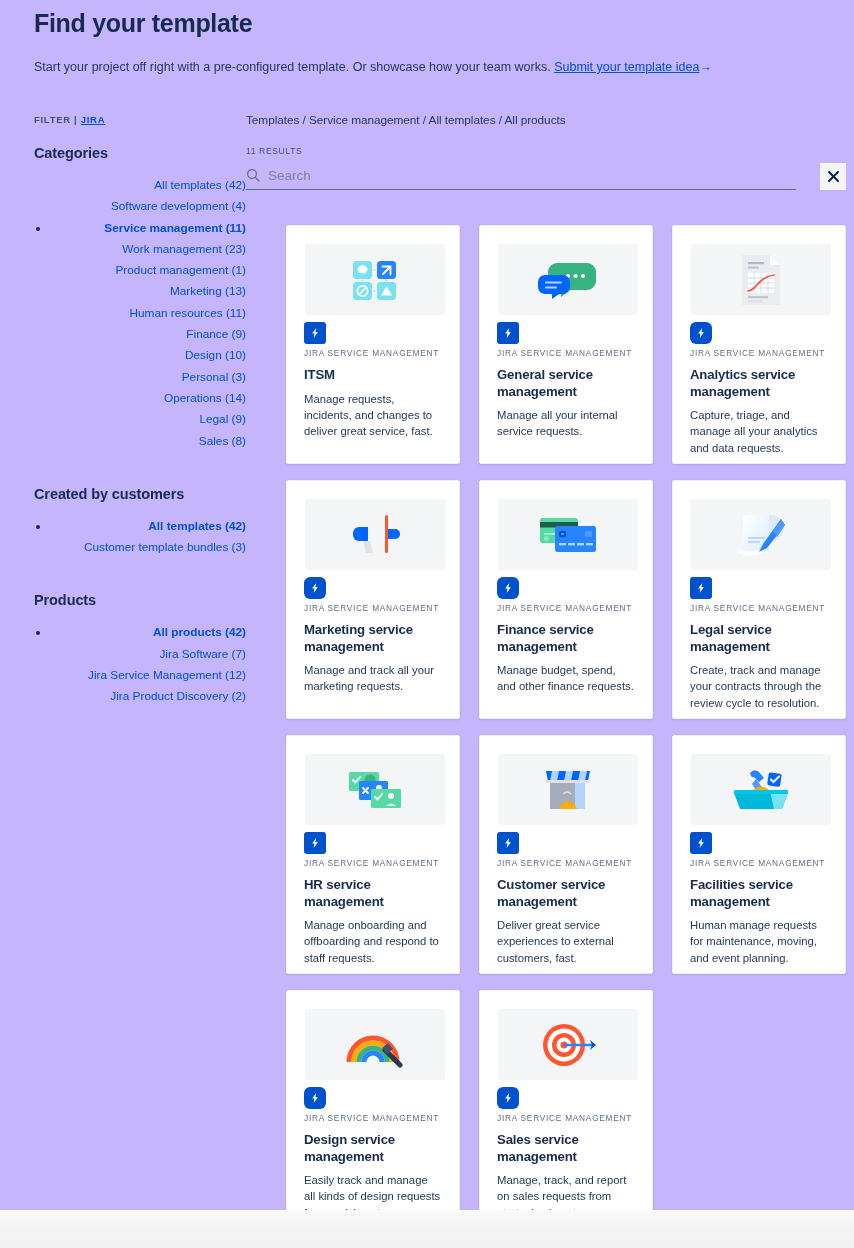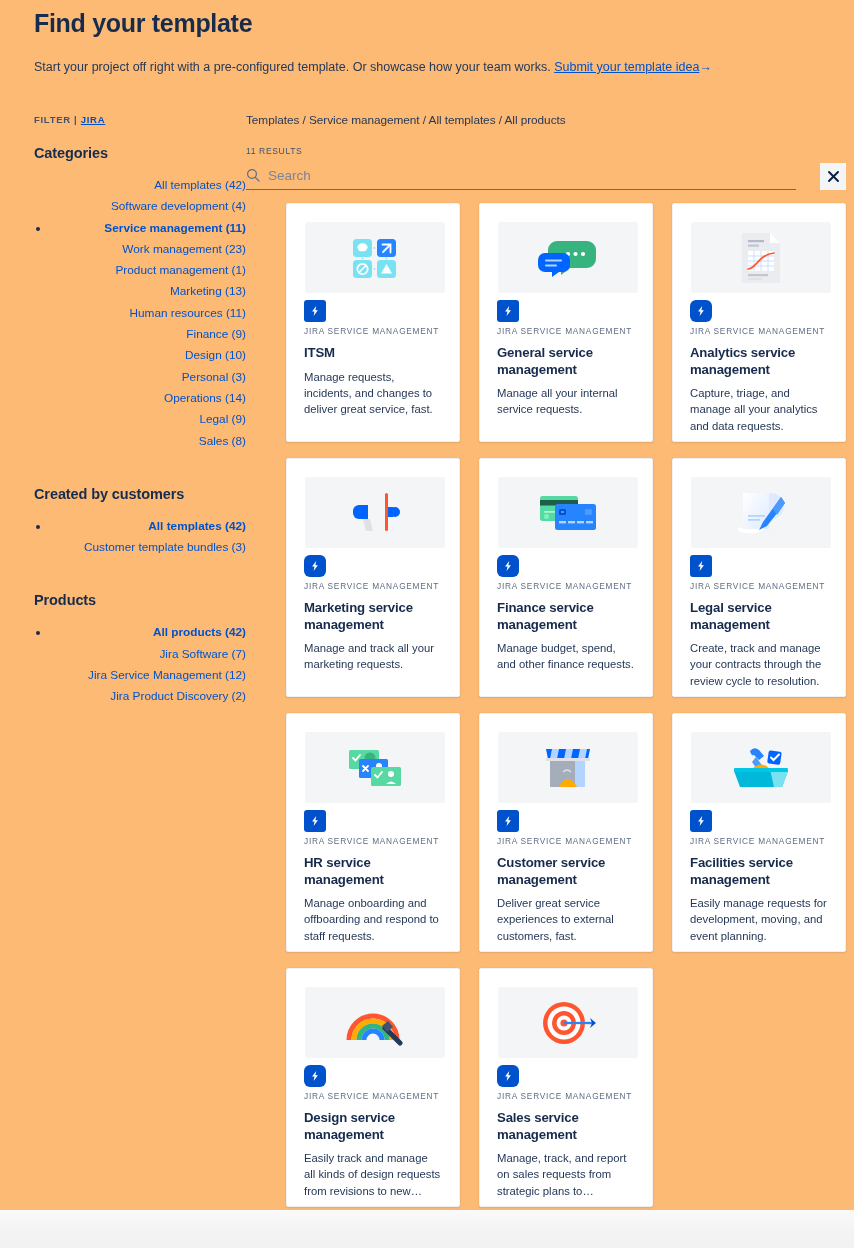--- a/index.html
+++ b/index.html
@@ -6,21 +6,21 @@
   html, body { margin: 0; padding: 0; }
   body {
     width: 854px;
     height: 1248px;
     background: #ffffff;
     font-family: "Liberation Sans", sans-serif;
     color: #172B4D;
     overflow: hidden;
     position: relative;
   }
-  .page { position: relative; width: 854px; height: 1248px; background:#fdba74; }
+  .page { position: relative; width: 854px; height: 1248px; background:#c4b5fd; }
 
   
   .hero { padding: 0 34px; }
   .hero h1 {
     margin: 0;
     padding-top: 6px;
     font-size: 25px;
     line-height: 34px;
     font-weight: 700;
     letter-spacing: -0.3px;
@@ -141,21 +141,21 @@
     padding: 0;
   }
   .close-btn svg { display:block; }
 
   
   .grid {
     display: grid;
     grid-template-columns: repeat(3, 174px);
     column-gap: 19px;
     row-gap: 16px;
-    margin-top: 13px;
+    margin-top: 35px;
     padding-left: 40px;
   }
   .card {
     width: 174px;
     height: 239px;
     background: #ffffff;
     border: 1px solid #F0F1F3;
     box-shadow: 0 1px 2px rgba(9,30,66,0.10), 0 0 1px rgba(9,30,66,0.12);
     border-radius: 2px;
     padding: 18px 17px 0 17px;
@@ -536,21 +536,21 @@
     <rect x="2" y="23" width="54" height="4" rx="1" fill="#00C7E6"></rect>
   </svg>
               </div>
               <div class="badge">
                 <svg width="12" height="12" viewBox="0 0 12 12">
                   <path d="M7.2 1 L3.1 6.6 h2.4 L4.6 11 L8.9 5.3 H6.4z" fill="#ffffff"></path>
                 </svg>
               </div>
               <div class="product-label">JIRA SERVICE MANAGEMENT</div>
               <div class="card-title">Facilities service management</div>
-              <div class="card-desc">Easily manage requests for development, moving, and event planning.</div>
+              <div class="card-desc">Human manage requests for maintenance, moving, and event planning.</div>
             </div>
           </div>
           <div class="card">
             <div class="card-inner">
               <div class="thumb">
                 <svg width="64" height="46" viewBox="0 0 64 46">
     <path d="M6 40 a24 24 0 0 1 48 0" fill="none" stroke="#FF5630" stroke-width="5"></path>
     <path d="M11 40 a19 19 0 0 1 38 0" fill="none" stroke="#FFAB00" stroke-width="5"></path>
     <path d="M16 40 a14 14 0 0 1 28 0" fill="none" stroke="#36B37E" stroke-width="5"></path>
     <path d="M21 40 a9 9 0 0 1 18 0" fill="none" stroke="#2684FF" stroke-width="5"></path>

